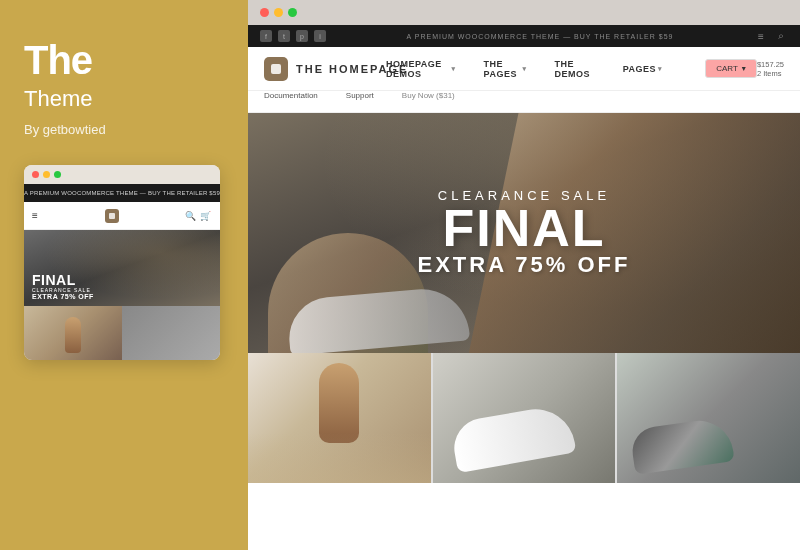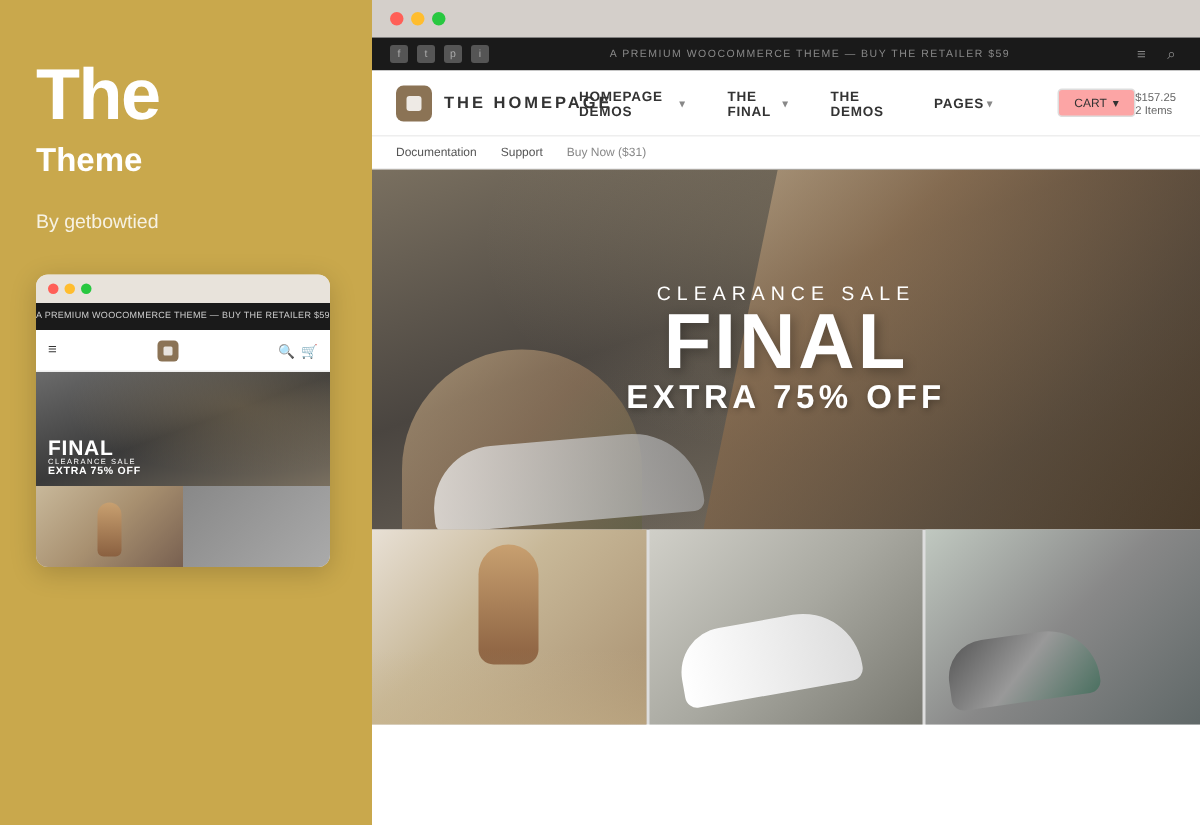--- a/index.html
+++ b/index.html
@@ -18,33 +18,33 @@
       width: 248px;
       min-width: 248px;
       background: #c9a84c;
       padding: 40px 24px 20px 24px;
       display: flex;
       flex-direction: column;
       align-items: flex-start;
     }
 
     .theme-title {
-      font-size: 48px;
+      font-size: 40px;
       font-weight: 900;
       color: #fff;
       line-height: 1.0;
       margin-bottom: 6px;
       letter-spacing: -1px;
     }
 
     .theme-subtitle {
       font-size: 22px;
-      font-weight: 700;
-      color: #fff;
-      margin-bottom: 20px;
+      font-weight: 400;
+      color: #fff;
+      margin-bottom: 10px;
     }
 
     .theme-by {
       font-size: 13px;
       color: #fff;
       opacity: 0.85;
       margin-bottom: 28px;
     }
 
     
@@ -342,23 +342,23 @@
     .cart-info {
       font-size: 7.5px;
       color: #666;
     }
 
     
     .site-subnav {
       background: #fff;
       height: 22px;
       display: flex;
-      align-items: center;
+      align-items: flex-start;
       padding: 0 16px;
-      gap: 16px;
+      gap: 28px;
       border-bottom: 1px solid #eee;
     }
 
     .subnav-item {
       font-size: 8px;
       color: #555;
       cursor: pointer;
     }
 
     .subnav-buynow {
@@ -566,21 +566,21 @@
       </div>
       <div class="site-logo-text">THE HOMEPAGE</div>
     </div>
 
     <div class="site-nav-links">
       <div class="nav-item">
         <span>HOMEPAGE DEMOS</span>
         <span class="nav-arrow">▾</span>
       </div>
       <div class="nav-item">
-        <span>THE FINAL</span>
+        <span>THE PAGES</span>
         <span class="nav-arrow">▾</span>
       </div>
       <div class="nav-item">
         <span>THE DEMOS</span>
       </div>
       <div class="nav-item">
         <span>PAGES</span>
         <span class="nav-arrow">▾</span>
       </div>
     </div>

